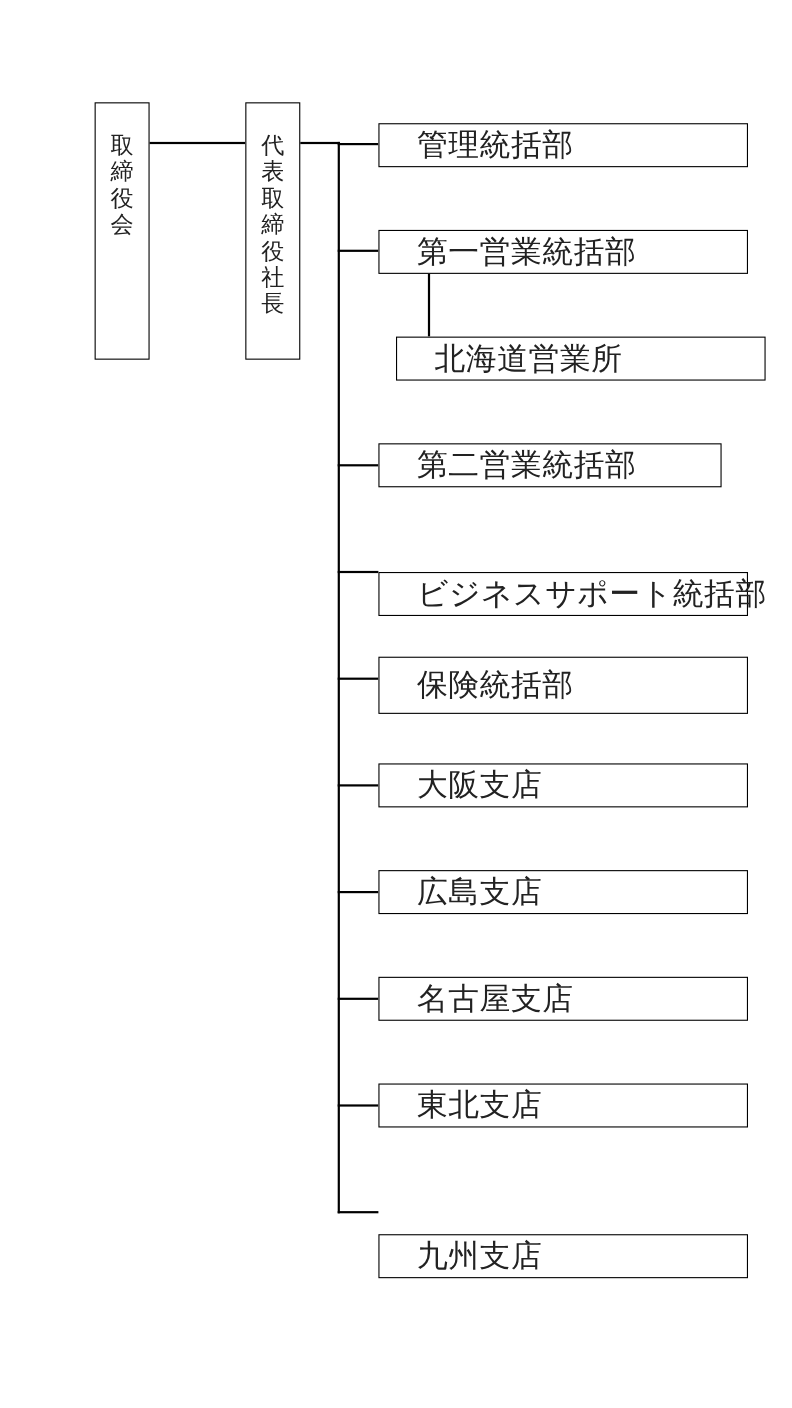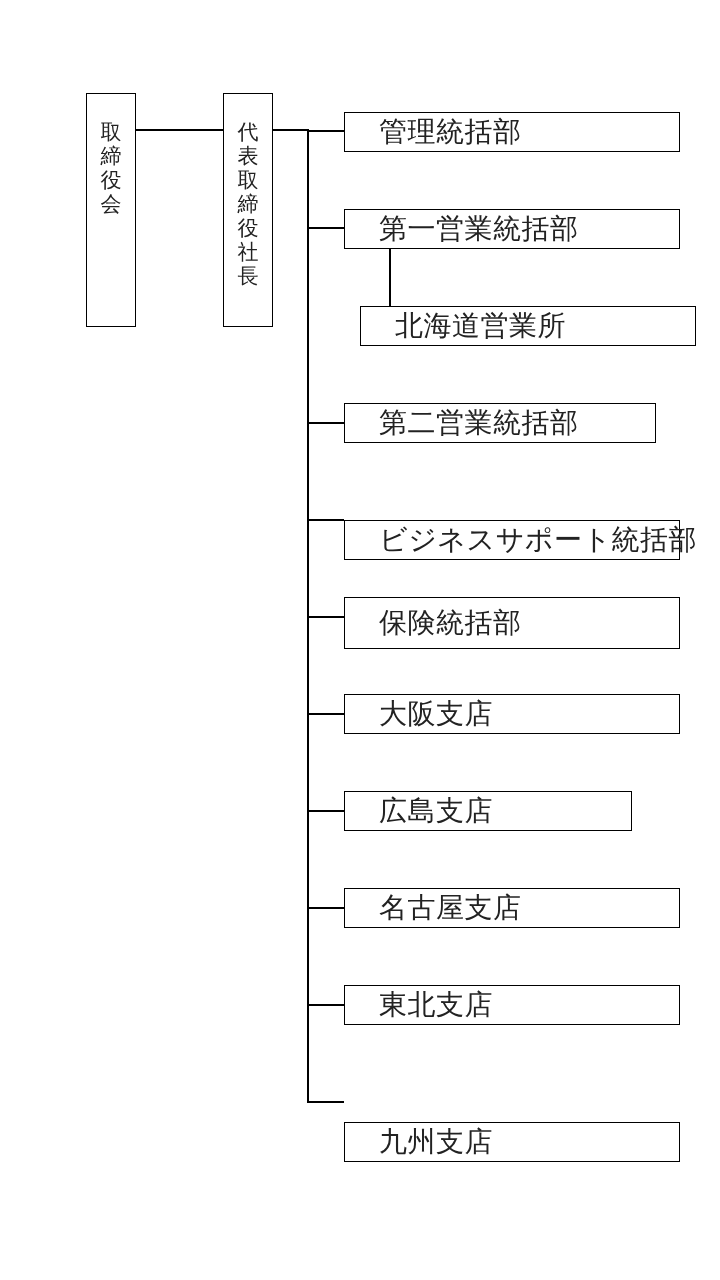--- a/index.html
+++ b/index.html
@@ -66,21 +66,21 @@
 </div>
 <div class="box hbox" style="left:344px; top:500px; width:336px; height:40px;margin-top:20px;">
   <span class="label">ビジネスサポート統括部</span>
 </div>
 <div class="box hbox" style="left:344px; top:597px; width:336px; height:52px;">
   <span class="label">保険統括部</span>
 </div>
 <div class="box hbox" style="left:344px; top:694px; width:336px; height:40px;text-align:center;">
   <span class="label">大阪支店</span>
 </div>
-<div class="box hbox" style="left:344px; top:791px; width:288px; height:40px;">
+<div class="box hbox" style="left:344px; top:791px; width:336px; height:40px;">
   <span class="label">広島支店</span>
 </div>
 <div class="box hbox" style="left:344px; top:888px; width:336px; height:40px;">
   <span class="label">名古屋支店</span>
 </div>
 <div class="box hbox" style="left:344px; top:985px; width:336px; height:40px;padding-left:36px;">
   <span class="label">東北支店</span>
 </div>
 <div class="box hbox" style="left:344px; top:1082px; width:336px; height:40px;margin-top:40px;">
   <span class="label">九州支店</span>

